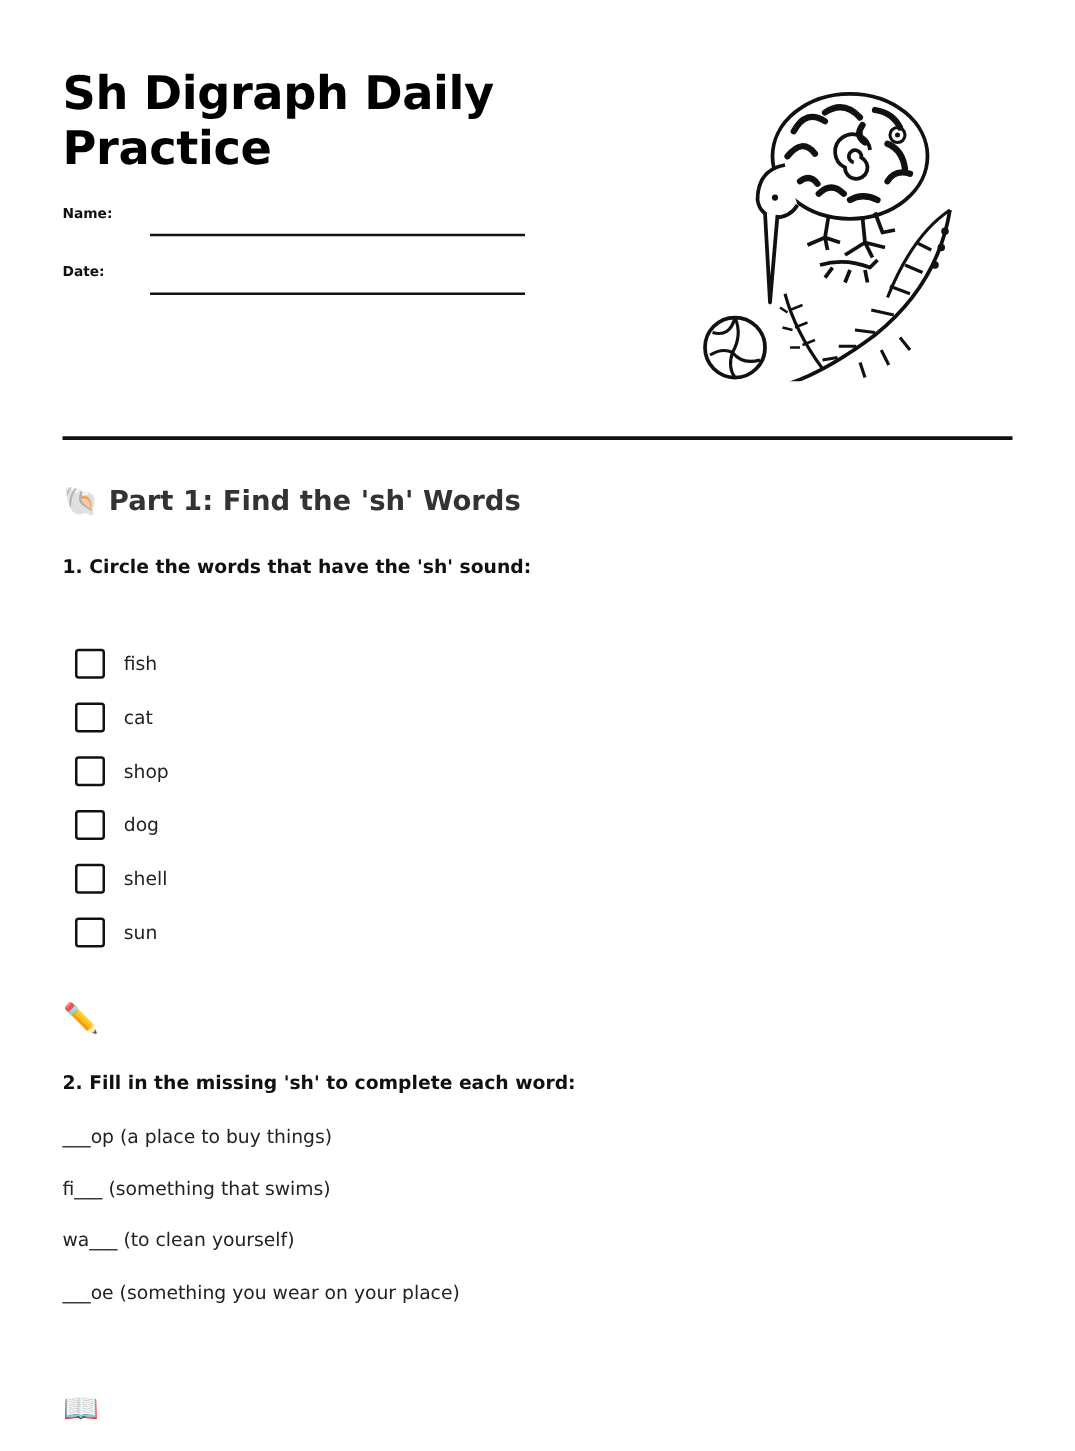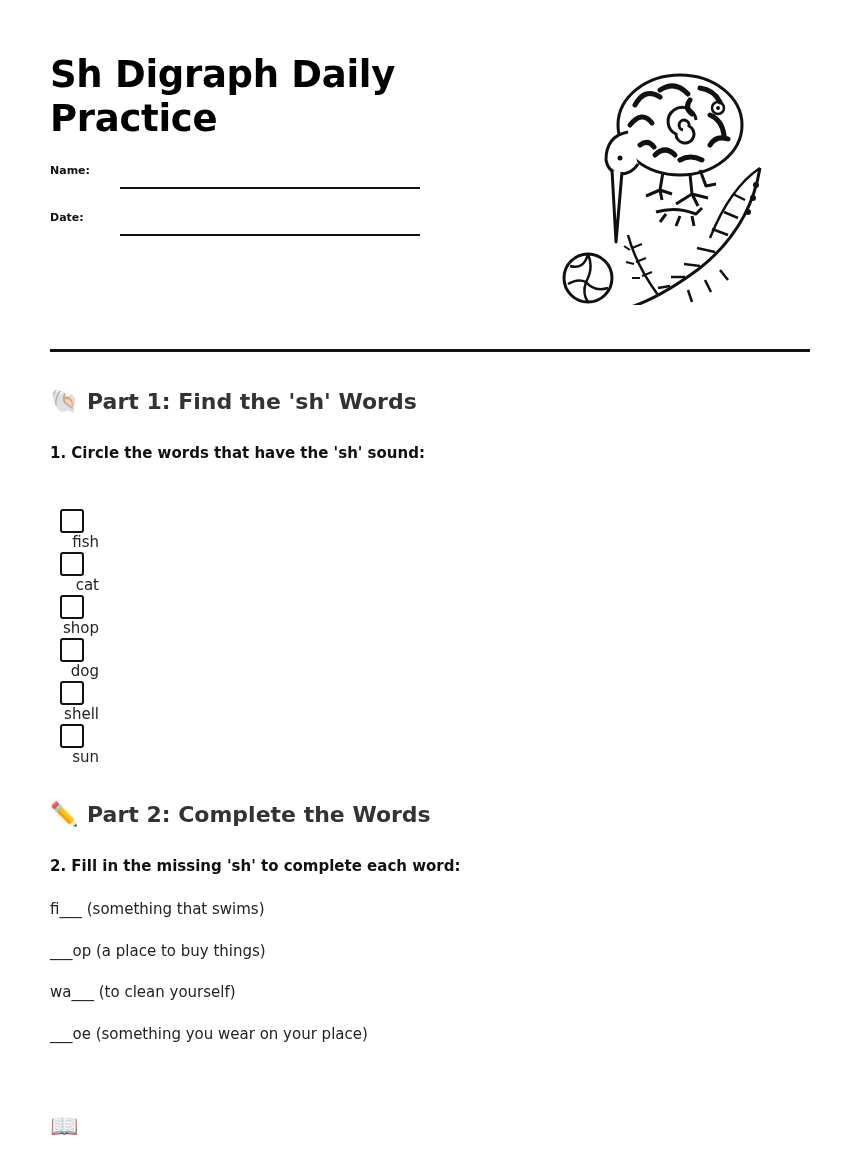--- a/index.html
+++ b/index.html
@@ -81,23 +81,22 @@
       font-weight: bold;
       color: #111;
     }
     .check-list {
       position: absolute;
       left: 60px; top: 509px;
       list-style: none;
     }
     .check-item {
       display: flex;
-      align-items: flex-end;
+      align-items: center;
       height: 43px;
-      flex-direction: column;
     }
     .checkbox {
       width: 24px; height: 24px;
       border: 2px solid #111;
       border-radius: 3px;
       margin-right: 15px;
       background: #fff;
       flex: 0 0 auto;
     }
     .check-label {
@@ -235,26 +234,25 @@
     <span class="check-label">shell</span>
   </li>
   <li class="check-item">
     <span class="checkbox"></span>
     <span class="check-label">sun</span>
   </li>
 </ul>
 
 <h2 class="section-heading" style="top:801px;">
   <span class="emoji">✏️</span>
-  <span>Part 2: Complete the Words</span>
 </h2>
 <p class="question" style="top:857px;">2. Fill in the missing 'sh' to complete each word:</p>
 
 <ul class="fill-list">
+  <li class="fill-item">___op (a place to buy things)</li>
   <li class="fill-item">fi___ (something that swims)</li>
-  <li class="fill-item">___op (a place to buy things)</li>
   <li class="fill-item">wa___ (to clean yourself)</li>
   <li class="fill-item">___oe (something you wear on your place)</li>
 </ul>
 
 <h2 class="section-heading" style="top:1113px;">
   <span class="emoji">📖</span>
 </h2>
 
 </body></html>

